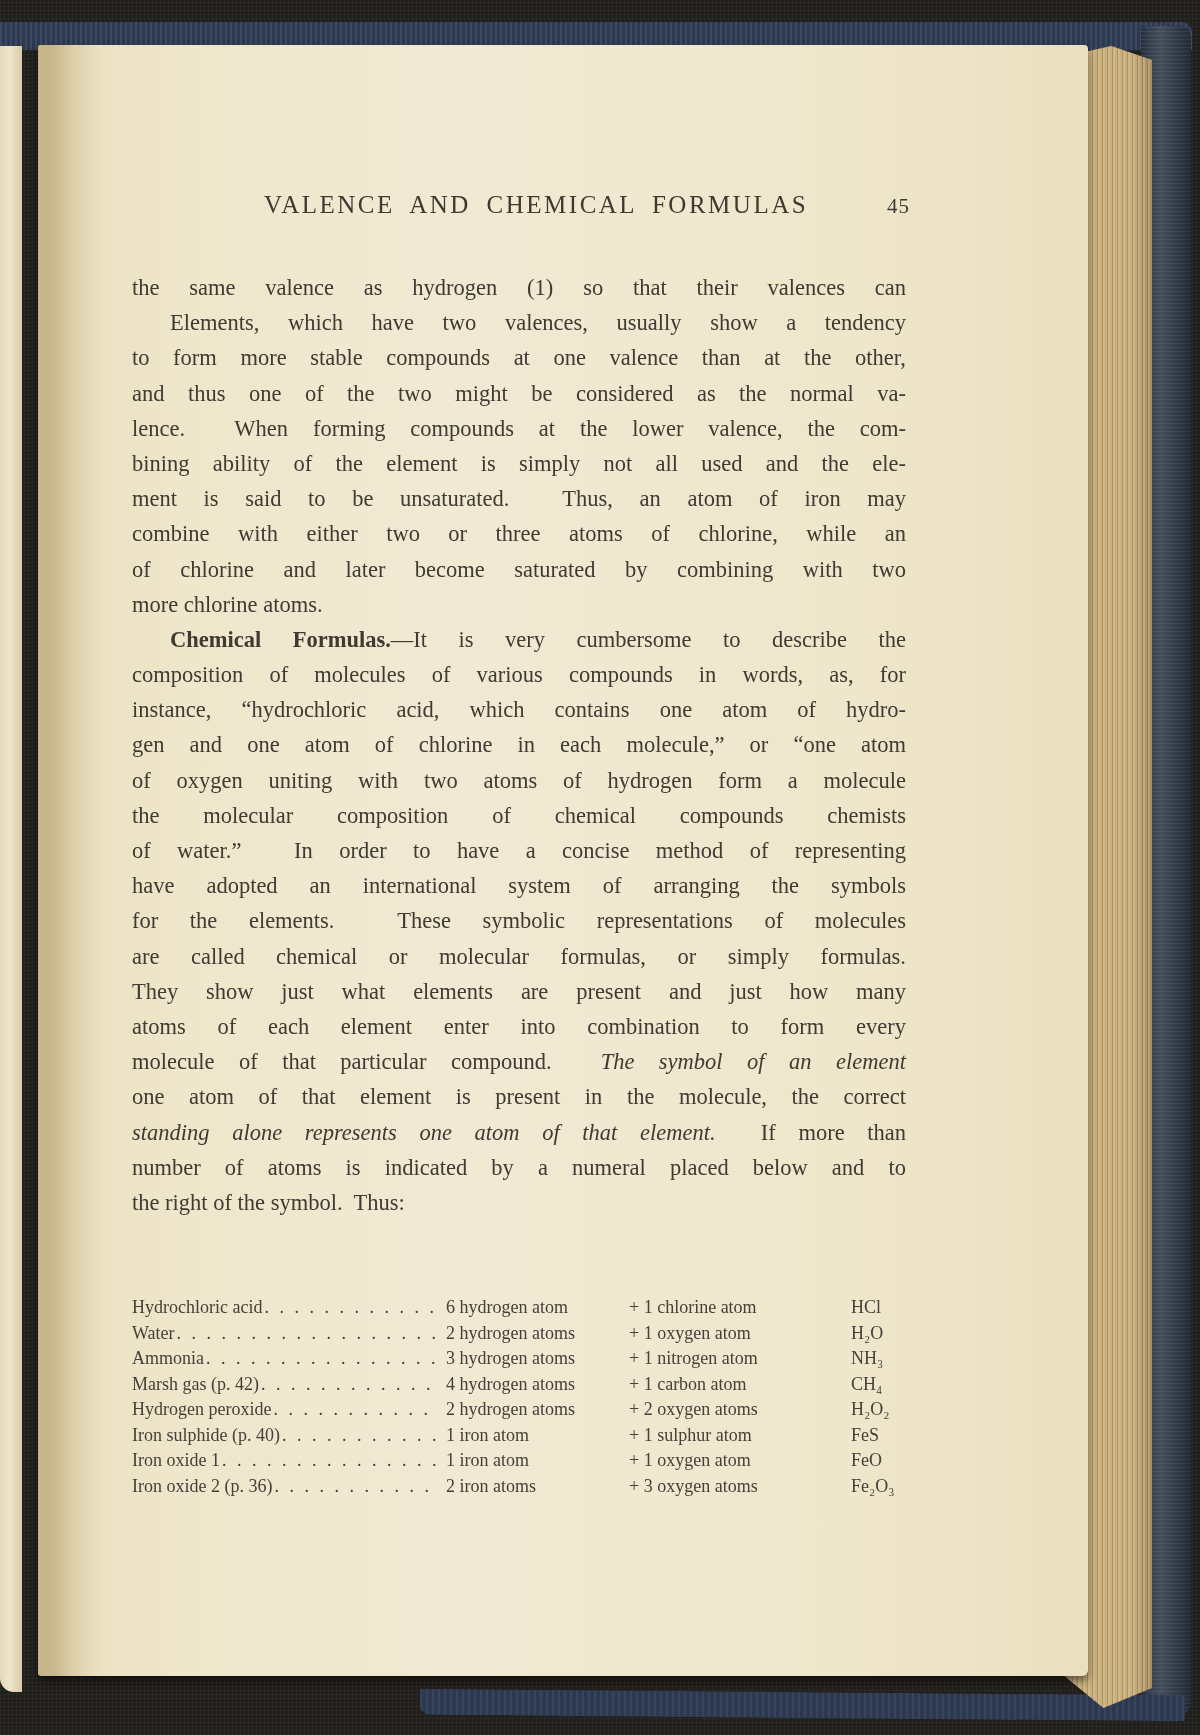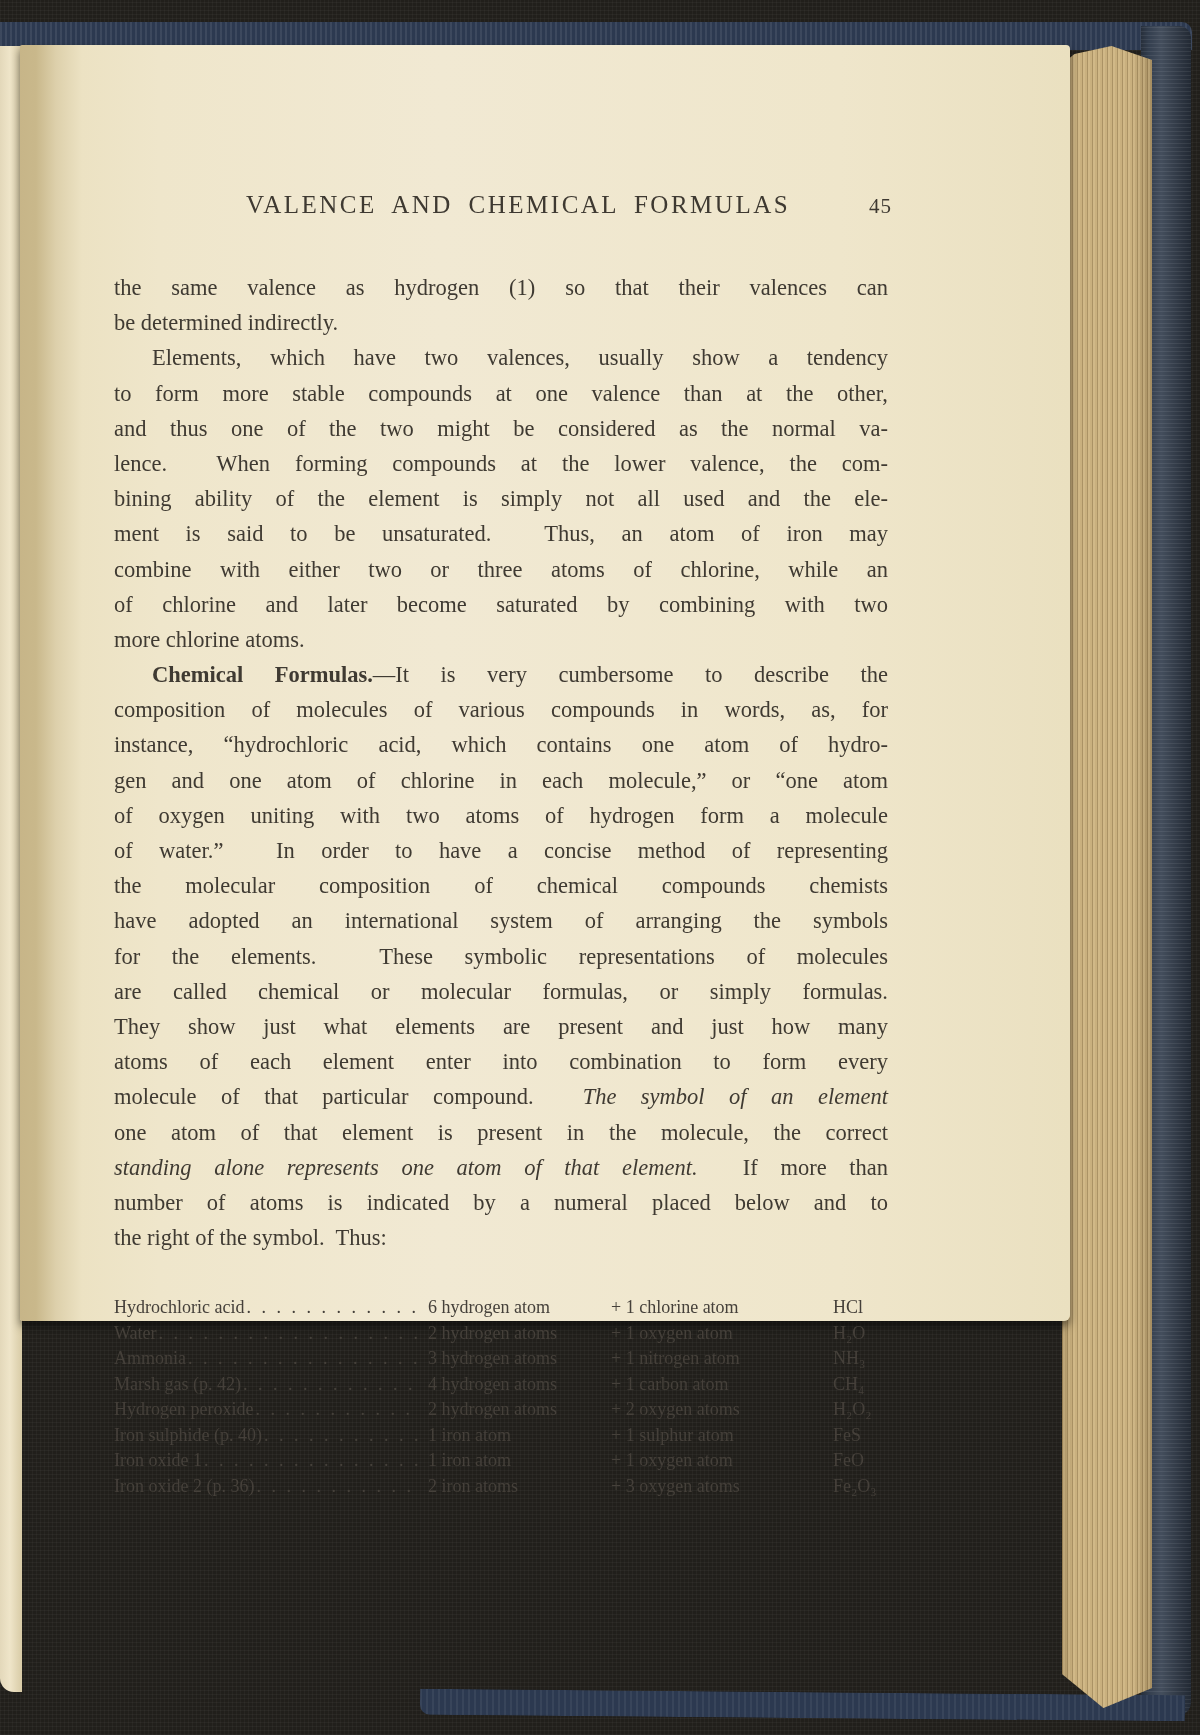--- a/index.html
+++ b/index.html
@@ -42,21 +42,21 @@
     clip-path:polygon(0 18px, 14% 8px, 55% 0, 100% 14px, 100% calc(100% - 20px), 46% 100%, 0 calc(100% - 34px));
   }
   
   .left-edge{
     position:absolute;left:0;top:46px;width:22px;height:1646px;
     background:linear-gradient(90deg,#e3d8ba 0,#efe5c9 45%, #d8cba6 100%);
     border-bottom-left-radius:14px;
   }
   
   .page{
-    position:absolute;left:20px;top:45px;width:1050px;height:1276px;
+    position:absolute;left:38px;top:45px;width:1050px;height:1631px;
     background:linear-gradient(90deg,
       #c7b588 0px, #c9b88b 16px, #ddd0ab 36px, #ece2c3 62px,
       #efe6cb 140px, #f1e9d3 420px, #efe6cb 820px, #eae0c0 100%);
     box-shadow:0 5px 9px rgba(0,0,0,0.5);
     border-radius:2px 4px 6px 3px;
   }
   .running-head{
     position:absolute;left:94px;top:146px;width:774px;height:32px;
     color:#3e3931;
   }
@@ -99,37 +99,36 @@
 <div class="left-edge"></div>
 
 <div class="page">
   <div class="running-head">
     <span class="title">VALENCE AND CHEMICAL FORMULAS</span>
     <span class="pagenum">45</span>
   </div>
 
   <div class="body-text">
       <div class="bline"><span>the same valence as hydrogen (1) so that their valences can</span></div>
-      <div class="bline last"><span>be determined indirectly.</span></div>
       <div class="bline ind"><span>Elements, which have two valences, usually show a tendency</span></div>
       <div class="bline"><span>to form more stable compounds at one valence than at the other,</span></div>
       <div class="bline"><span>and thus one of the two might be considered as the normal va-</span></div>
       <div class="bline"><span>lence.  When forming compounds at the lower valence, the com-</span></div>
       <div class="bline"><span>bining ability of the element is simply not all used and the ele-</span></div>
       <div class="bline"><span>ment is said to be unsaturated.  Thus, an atom of iron may</span></div>
       <div class="bline"><span>combine with either two or three atoms of chlorine, while an</span></div>
       <div class="bline"><span>of chlorine and later become saturated by combining with two</span></div>
       <div class="bline last"><span>more chlorine atoms.</span></div>
       <div class="bline ind"><span class="b">Chemical Formulas.</span><span>—It is very cumbersome to describe the</span></div>
       <div class="bline"><span>composition of molecules of various compounds in words, as, for</span></div>
       <div class="bline"><span>instance, “hydrochloric acid, which contains one atom of hydro-</span></div>
       <div class="bline"><span>gen and one atom of chlorine in each molecule,” or “one atom</span></div>
       <div class="bline"><span>of oxygen uniting with two atoms of hydrogen form a molecule</span></div>
+      <div class="bline"><span>the molecular composition of chemical compounds chemists</span></div>
       <div class="bline"><span>of water.”  In order to have a concise method of representing</span></div>
-      <div class="bline"><span>the molecular composition of chemical compounds chemists</span></div>
       <div class="bline"><span>have adopted an international system of arranging the symbols</span></div>
       <div class="bline"><span>for the elements.  These symbolic representations of molecules</span></div>
       <div class="bline"><span>are called chemical or molecular formulas, or simply formulas.</span></div>
       <div class="bline"><span>They show just what elements are present and just how many</span></div>
       <div class="bline"><span>atoms of each element enter into combination to form every</span></div>
       <div class="bline"><span>molecule of that particular compound.  </span><span class="i">The symbol of an element</span></div>
       <div class="bline"><span>one atom of that element is present in the molecule, the correct</span></div>
       <div class="bline"><span class="i">standing alone represents one atom of that element.</span><span>  If more than</span></div>
       <div class="bline"><span>number of atoms is indicated by a numeral placed below and to</span></div>
       <div class="bline last"><span>the right of the symbol.  Thus:</span></div>

